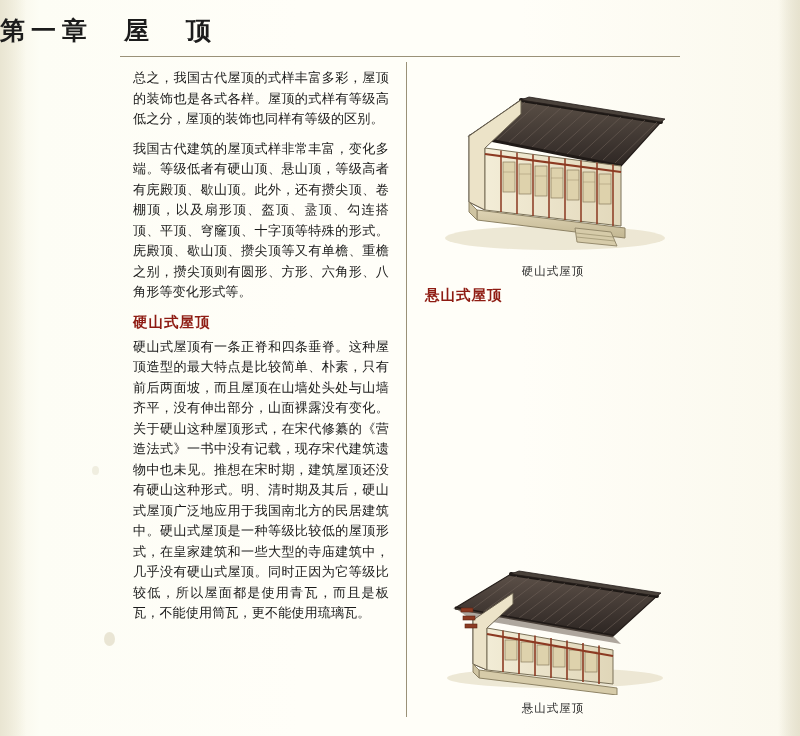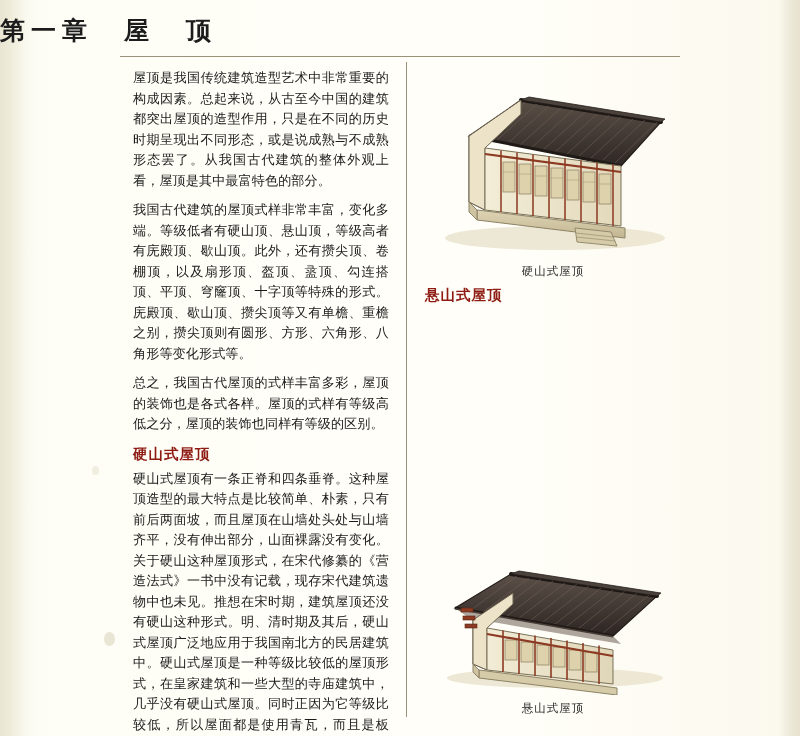--- a/index.html
+++ b/index.html
@@ -131,23 +131,22 @@
 <div class="page">
 
   <div class="blemish" style="left:104px; top:632px; width:11px; height:14px;"></div>
   <div class="blemish" style="left:92px; top:466px; width:7px; height:9px; opacity:.35;"></div>
 
   <div class="chapter-title">第一章　屋　顶</div>
   <div class="divider"></div>
   <div class="vrule"></div>
 
   <div class="col col-left">
-    <p class="body-text">屋顶是我国传统建筑造型艺术中非常重要的构成因素。总起来说，从古至今中国的建筑都突出屋顶的造型作用，只是在不同的历史时期呈现出不同形态，或是说成熟与不成熟形态罢了。从我国古代建筑的整体外观上看，屋顶是其中最富特色的部分。</p>
+    <p class="body-text">总之，我国古代屋顶的式样丰富多彩，屋顶的装饰也是各式各样。屋顶的式样有等级高低之分，屋顶的装饰也同样有等级的区别。</p>
     <p class="body-text">我国古代建筑的屋顶式样非常丰富，变化多端。等级低者有硬山顶、悬山顶，等级高者有庑殿顶、歇山顶。此外，还有攒尖顶、卷棚顶，以及扇形顶、盔顶、盝顶、勾连搭顶、平顶、穹窿顶、十字顶等特殊的形式。庑殿顶、歇山顶、攒尖顶等又有单檐、重檐之别，攒尖顶则有圆形、方形、六角形、八角形等变化形式等。</p>
-    <p class="body-text">总之，我国古代屋顶的式样丰富多彩，屋顶的装饰也是各式各样。屋顶的式样有等级高低之分，屋顶的装饰也同样有等级的区别。</p>
     <h2 class="section-head">硬山式屋顶</h2>
     <p class="body-text">硬山式屋顶有一条正脊和四条垂脊。这种屋顶造型的最大特点是比较简单、朴素，只有前后两面坡，而且屋顶在山墙处头处与山墙齐平，没有伸出部分，山面裸露没有变化。关于硬山这种屋顶形式，在宋代修纂的《营造法式》一书中没有记载，现存宋代建筑遗物中也未见。推想在宋时期，建筑屋顶还没有硬山这种形式。明、清时期及其后，硬山式屋顶广泛地应用于我国南北方的民居建筑中。硬山式屋顶是一种等级比较低的屋顶形式，在皇家建筑和一些大型的寺庙建筑中，几乎没有硬山式屋顶。同时正因为它等级比较低，所以屋面都是使用青瓦，而且是板瓦，不能使用筒瓦，更不能使用琉璃瓦。</p>
   </div>
 
   <div class="col col-right" style="top:286px;">
     <h2 class="section-head" style="margin-top:0;">悬山式屋顶</h2>
   </div>
 
   <div class="figure fig-1">
     <div class="fig-art">

